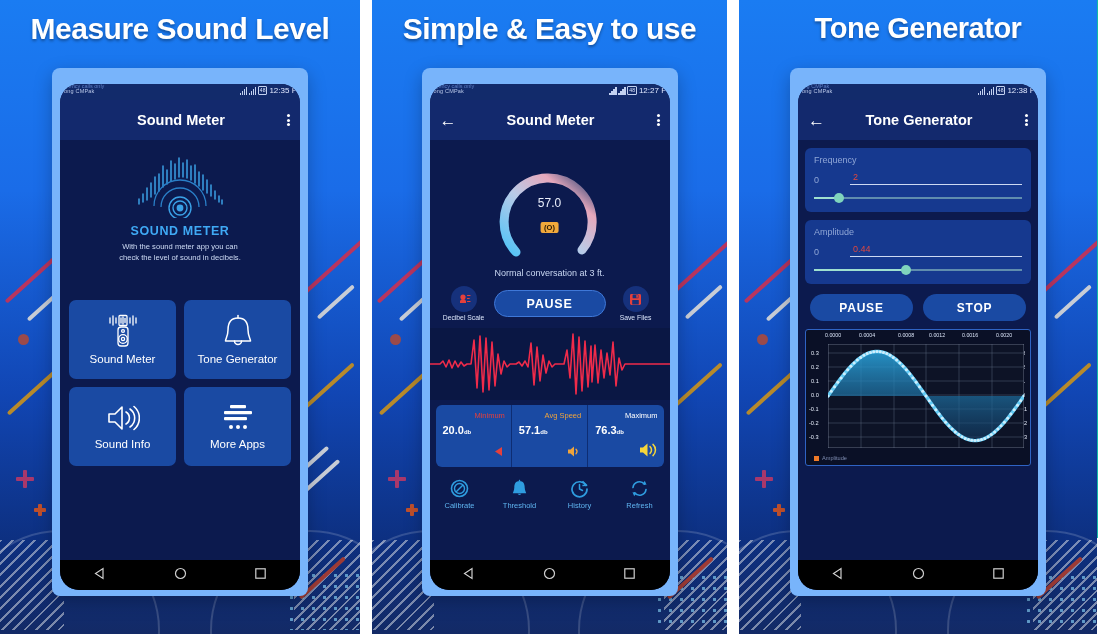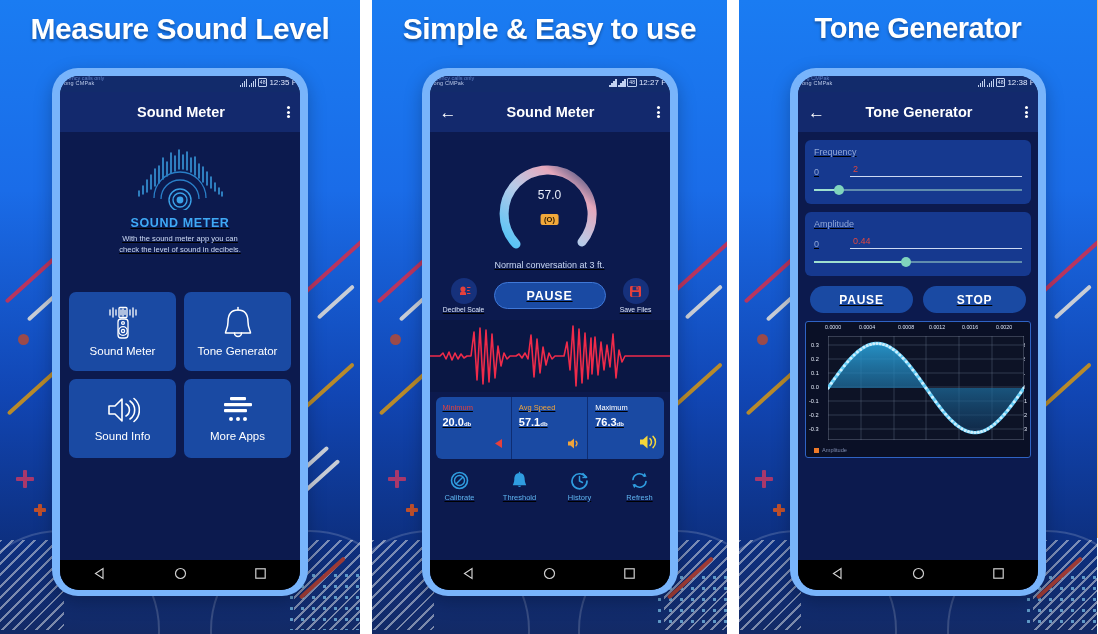--- a/index.html
+++ b/index.html
@@ -1,19 +1,19 @@
 <!DOCTYPE html>
 <html><head>
 <meta charset="utf-8">
 <style>
   * { margin:0; padding:0; box-sizing:border-box; }
   html,body { width:1098px; height:634px; background:#fff; overflow:hidden;
     font-family:"Liberation Sans", sans-serif; }
 
-  .sheet { position:relative; width:1098px; height:538px; display:flex; background:#fdba74; }
+  .sheet { position:relative; width:1098px; height:538px; display:flex; background:#14b8a6; }
 
   
   .panel { position:relative; height:634px; overflow:hidden;
            background:linear-gradient(180deg,#1a7cf2 0%,#1a6ce8 30%,#1146b4 62%,#0d2f7f 86%,#132a66 100%); }
   .panel.p1 { width:360px; }
   .panel.gap { width:12px; background:#ffffff; height:634px; }
   .panel.p2 { width:355px; }
   .panel.p3 { width:358px; }
 
   
@@ -32,21 +32,21 @@
   .archline { position:absolute; border:2px solid rgba(255,255,255,.16); border-radius:50%; }
 
   
   .headline { position:relative; text-align:center; padding-top:12px; z-index:5; }
   .headline span { font-size:30px; font-weight:bold; color:#ffffff; letter-spacing:-.5px;
     text-shadow:0 2px 3px rgba(0,0,0,.35); }
   .panel.p3 .headline span { font-size:29px; }
 
   
   .phone { position:absolute; left:50%; transform:translateX(-50%); top:68px;
-           width:256px; height:528px; background:#78b4fb; border-radius:26px; padding:8px 8px 6px 8px;
+           width:256px; height:528px; background:#78b4fb; border-radius:8px; padding:16px 8px 6px 8px;
            box-shadow:0 6px 18px rgba(0,0,0,.25); z-index:4; }
   .screen { position:relative; width:100%; height:100%; background:#0d1b4b; border-radius:19px;
             overflow:hidden; display:flex; flex-direction:column; }
 
   .statusbar { height:16px; background:#122b6b; position:relative; flex:0 0 auto; }
   .statusbar .carrier { position:absolute; left:4px; top:4px; font-size:5.5px; color:#b9c8e8; letter-spacing:.2px; }
   .statusbar .carrier2 { position:absolute; left:4px; top:-1px; font-size:5.5px; color:#5f7fc5; }
   .statusbar .right { position:absolute; right:3px; top:2px; font-size:8px; color:#dfe8ff;
      display:flex; align-items:center; gap:2px; }
   .sig { display:inline-block; width:7px; height:8px; position:relative; }
@@ -55,21 +55,21 @@
   .sig i:nth-child(3){left:4px;height:6px}.sig i:nth-child(4){left:6px;height:8px}
   .batt { border:1px solid #c3d2f0; border-radius:1px; font-size:5px; color:#dfe8ff; padding:0 1px; line-height:7px; }
 
   .appbar { height:40px; background:#13296d; flex:0 0 auto; display:flex; align-items:center;
             padding:0 10px; position:relative; }
   .appbar .back { font-size:17px; color:#fff; line-height:1; width:16px; }
   .appbar .title { flex:1; text-align:center; color:#ffffff; font-size:14.5px; font-weight:bold; }
   .appbar .kebab { width:14px; text-align:right; color:#fff; font-size:14px; letter-spacing:0; line-height:4px; }
   .appbar .kebab b { display:block; width:3px; height:3px; background:#fff; border-radius:50%; margin:1.6px 0 1.6px auto; }
 
-  .body { flex:1; background:#0c1a4e; position:relative; overflow:hidden;text-decoration:underline; }
+  .body { flex:1; background:#0c1a4e; position:relative; overflow:hidden; }
 
   
   .logo-wrap { text-align:center; padding-top:12px; }
   .brand { color:#3fa9f5; font-size:12.5px; font-weight:bold; letter-spacing:.6px; margin-top:2px; }
   .tagline { color:#cfdcf5; font-size:7.6px; line-height:1.45; margin-top:3px; }
   .grid { position:absolute; left:9px; right:9px; top:160px; display:grid;
           grid-template-columns:1fr 1fr; gap:8px; }
   .tile { background:#1a4aa3; border-radius:7px; height:79px; display:flex; flex-direction:column;
           align-items:center; justify-content:center; gap:5px; }
   .tile .tlabel { color:#ffffff; font-size:11.5px; }
@@ -91,21 +91,21 @@
               display:flex; align-items:center; justify-content:center; }
   .ctrlcol { display:flex; flex-direction:column; align-items:center; gap:2px; width:52px; }
   .ctrlcol .clab { font-size:6.8px; color:#dce6fb; }
   .pausebtn { flex:1; margin:0 4px; height:27px; border-radius:14px; background:#1a4aa3;
               border:1px solid #3f78d8; color:#fff; font-size:12.5px; font-weight:bold;
               display:flex; align-items:center; justify-content:center; letter-spacing:.8px; }
   .waveframe { margin-top:7px; height:72px; background:#0a1744; position:relative; overflow:hidden; }
   .statsrow { margin:5px 6px 0 6px; background:#1a4aa3; border-radius:6px; height:62px; display:flex; }
   .statcell { flex:1; padding:6px 6px 0 7px; position:relative; }
   .statcell + .statcell { border-left:1px solid #0e2d73; }
-  .stitle { font-size:7.5px; }
+  .stitle { font-size:7.5px;text-align:right; }
   .sval { color:#fff; font-size:11px; font-weight:bold; margin-top:4px; }
   .sval em { font-size:6px; font-style:normal; }
   .sicon { position:absolute; right:5px; bottom:5px; }
   .tabbar { margin-top:4px; height:46px; display:flex; align-items:center; }
   .tabitem { flex:1; display:flex; flex-direction:column; align-items:center; gap:3px; }
   .tabitem .tl { color:#5fb4f0; font-size:7.5px; }
 
   
   .card { margin:8px 7px 0 7px; background:#16398f; border-radius:6px; padding:7px 9px 9px 9px; }
   .card .clbl { color:#8fa6d6; font-size:9px; }

